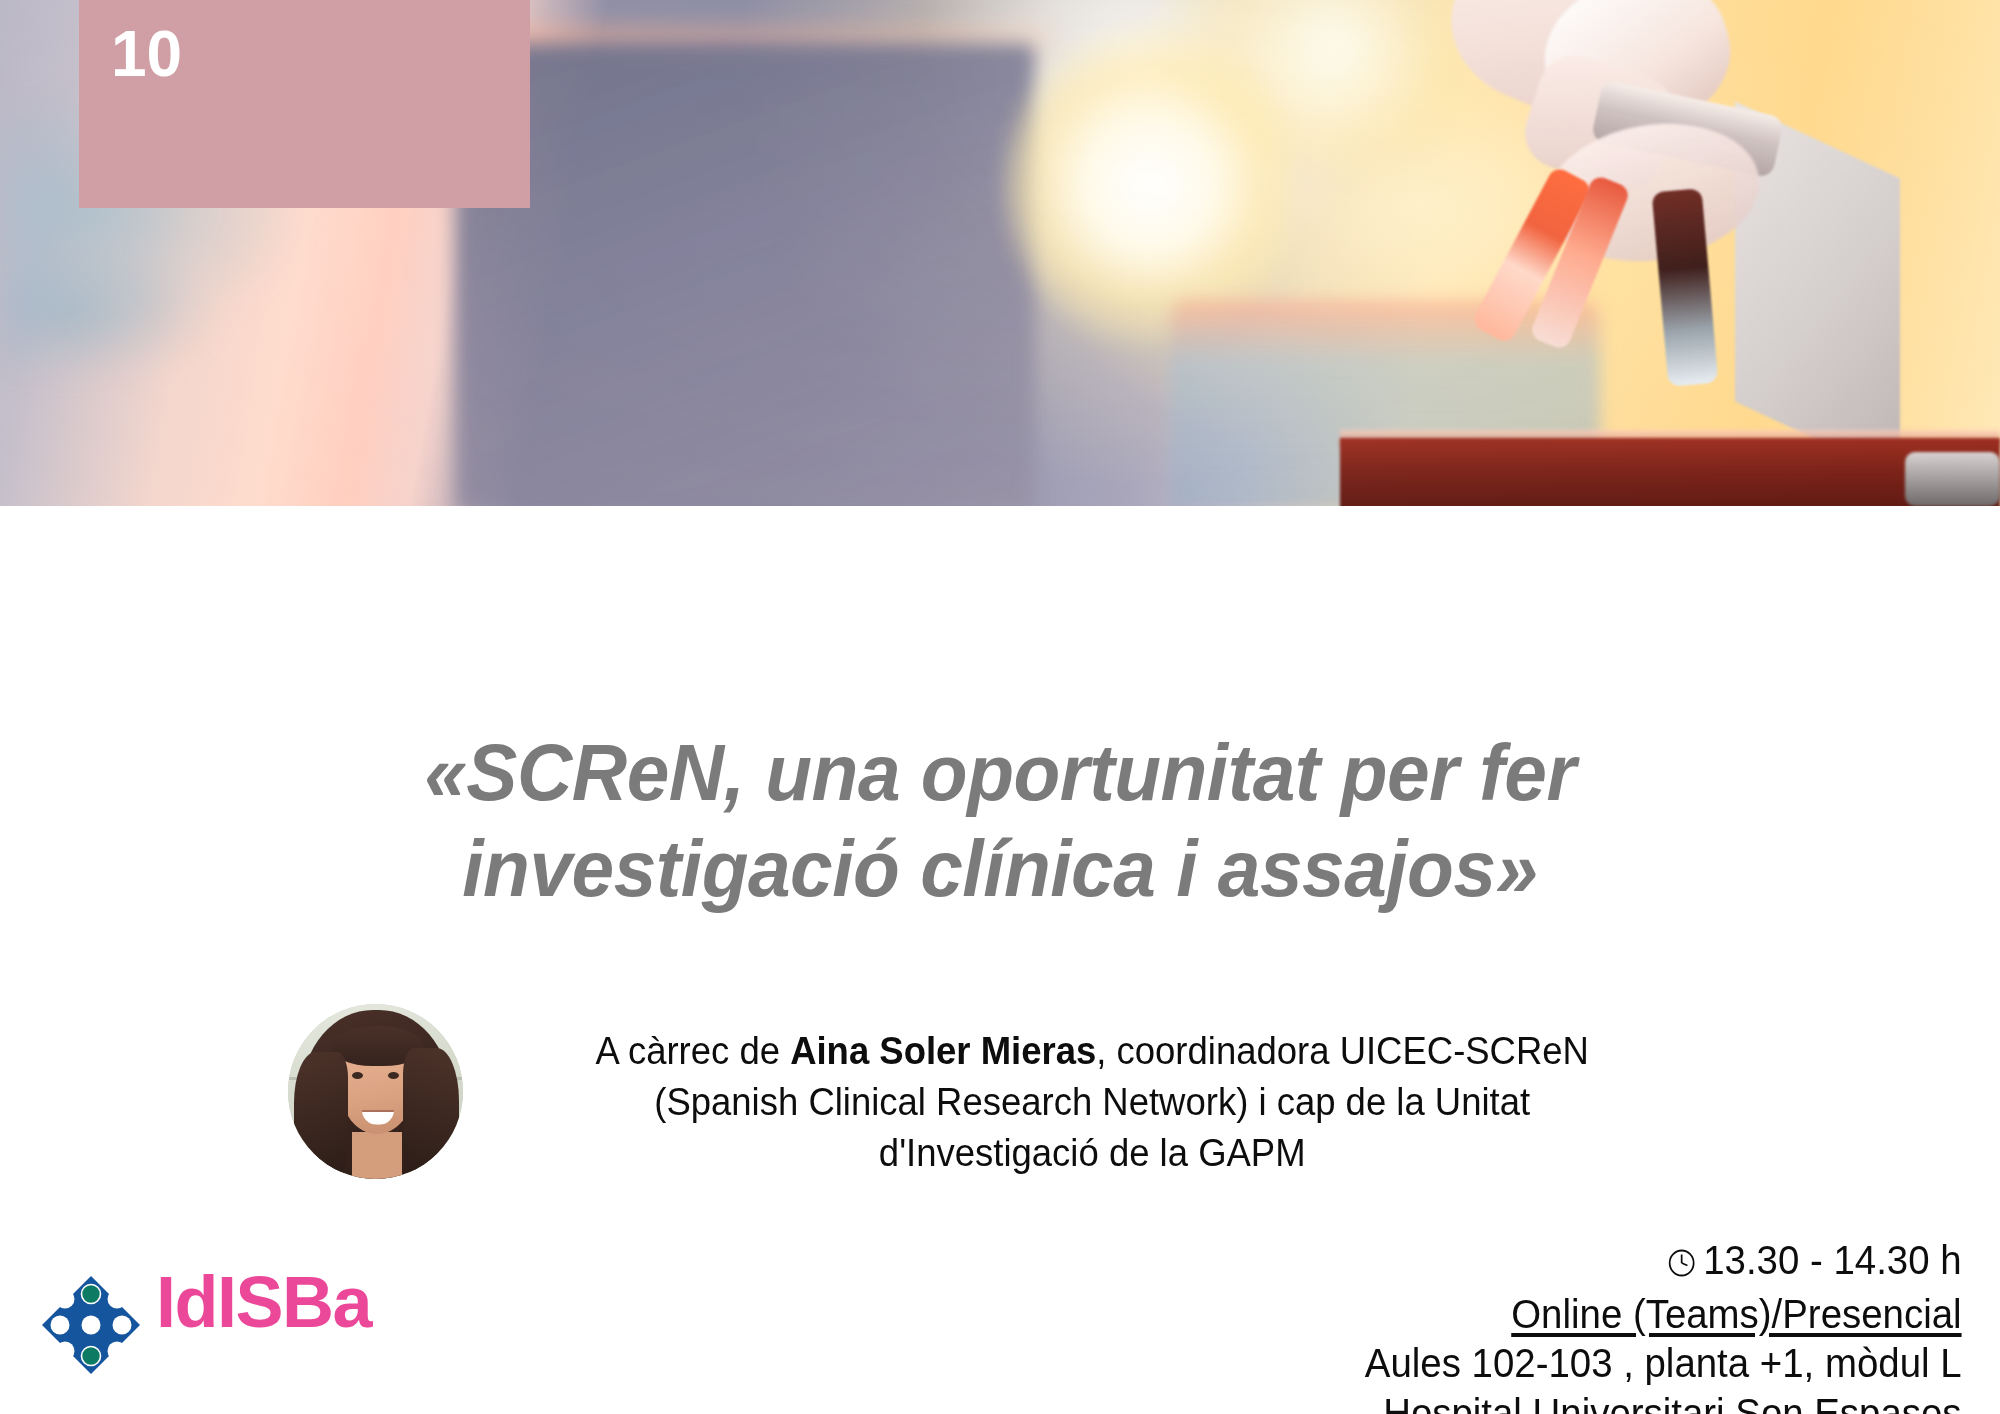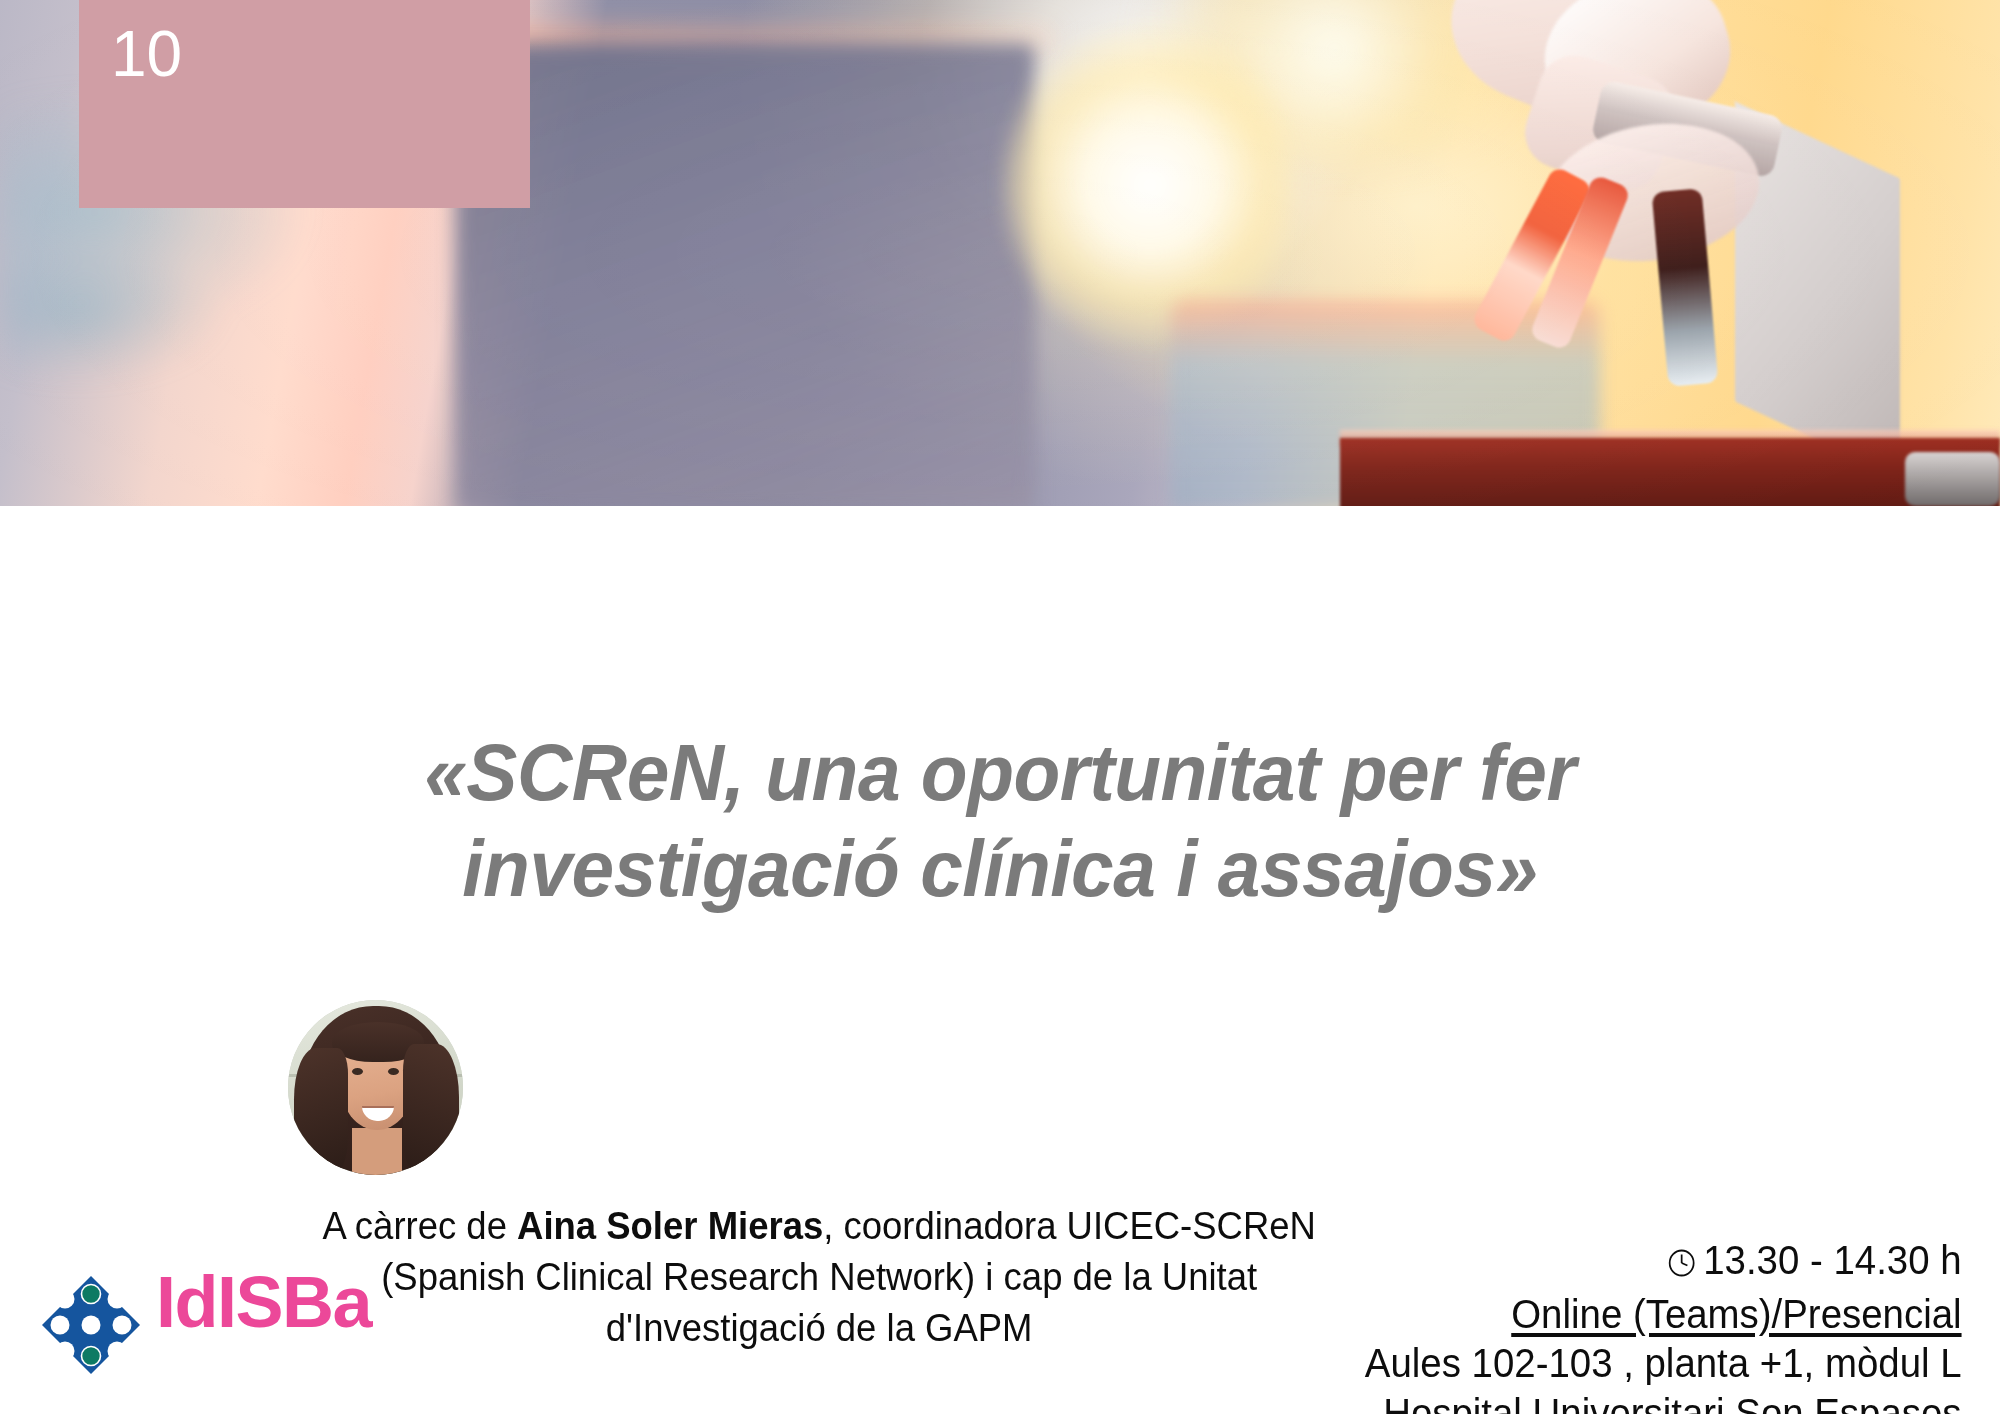--- a/index.html
+++ b/index.html
@@ -207,21 +207,21 @@
   .date-badge {
     position: absolute;
     left: 79px; top: 0;
     width: 451px; height: 208px;
     background: #d09ea5;
     box-sizing: border-box;
     padding: 22px 0 0 32px;
   }
   .date-day {
     font-family: "Liberation Sans", sans-serif;
-    font-weight: normal;
+    font-weight: bold;
     font-size: 64px;
     line-height: 1.02;
     color: #ffffff;
     letter-spacing: 0px;
   }
   .date-month {
     font-family: "Liberation Sans", sans-serif;
     font-weight: bold;
     font-size: 64px;
     line-height: 1.05;
@@ -265,22 +265,21 @@
     transform: scaleX(0.97);
   }
   .headline-line { display: block; }
 
   
   .speaker {
     position: absolute;
     left: 288px; top: 1000px;
     width: 1420px;
     display: flex;
-    align-items: flex-start;
-    flex-direction: column;
+    align-items: flex-end;
   }
   .avatar {
     position: relative;
     flex: 0 0 auto;
     width: 175px; height: 175px;
     border-radius: 50%;
     overflow: hidden;
     background: #ccd2c6;
   }
   .avatar-bg {

